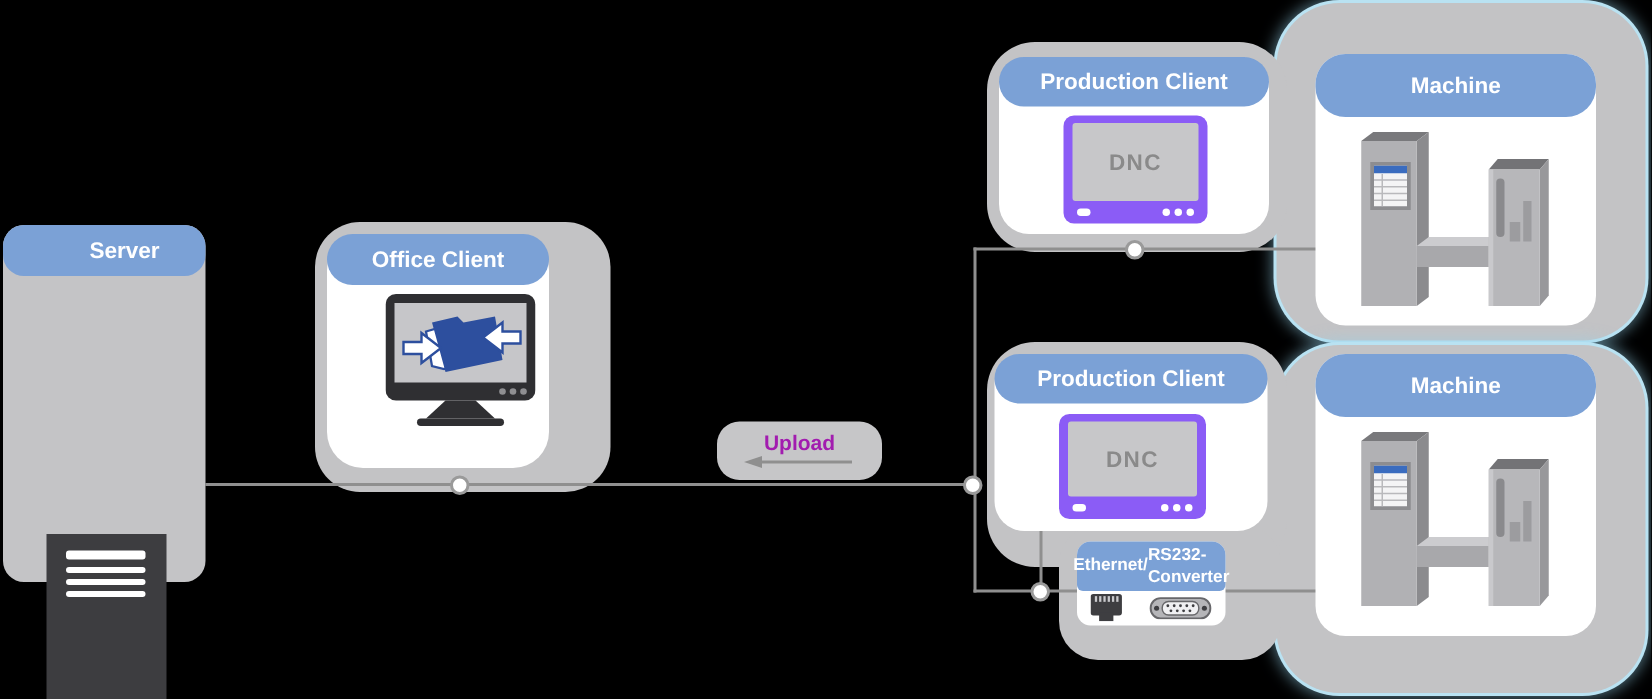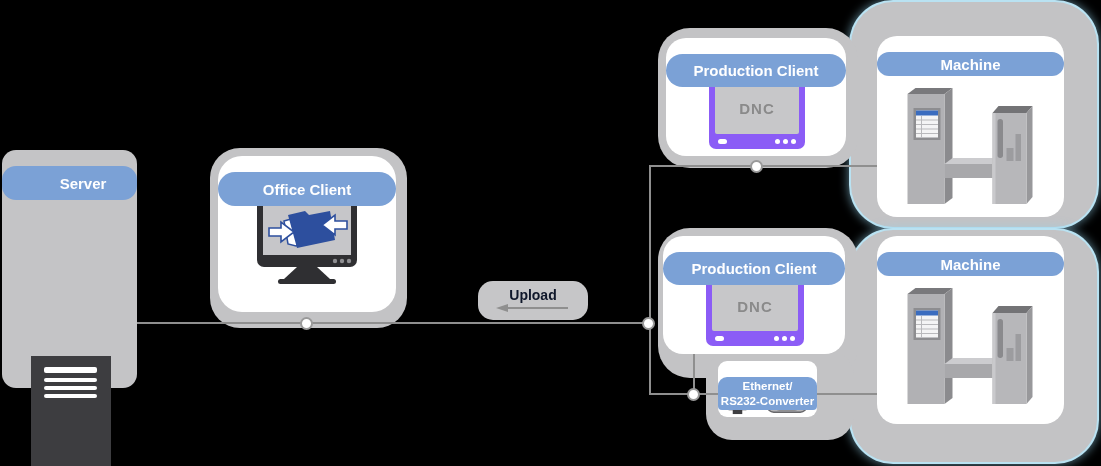--- a/index.html
+++ b/index.html
@@ -9,55 +9,55 @@
   
   .cont{position:absolute;background:#c3c3c5;border-radius:42px;z-index:1;
         box-shadow:0 0 0 2px #b9e2f2, 0 0 10px 3px rgba(150,210,235,.55);}
   
   .plate{position:absolute;background:#c3c3c5;z-index:2;}
   
   .line{position:absolute;background:#8f8f8f;z-index:3;}
   
   .card{position:absolute;background:#fff;z-index:4;}
   .hdr{position:absolute;left:0;top:0;right:0;background:#7ba1d6;color:#fff;
-       display:flex;align-items:center;justify-content:center;font-weight:bold;z-index:2;margin-top:16px;}
+       display:flex;align-items:center;justify-content:center;font-weight:bold;z-index:2;}
   
   .dot{position:absolute;width:13px;height:13px;border-radius:50%;background:#fff;
        border:2px solid #9a9a9a;box-sizing:border-box;z-index:5;}
   
   #server{left:2px;top:150px;width:135px;height:238px;background:#c4c4c6;border-radius:14px;z-index:4;position:absolute;}
   #server .hdr{height:34px;border-radius:14px;font-size:15px;padding-left:27px;}
   #tower{position:absolute;left:29px;top:206px;width:80px;height:160px;background:#3d3d40;}
   .vent{position:absolute;left:13px;width:53px;background:#fff;border-radius:2px;}
   
   #office-plate{left:210px;top:148px;width:197px;height:180px;border-radius:30px;}
-  #office-card{left:218px;top:156px;width:178px;height:156px;border-radius:24px;}
+  #office-card{left:218px;top:156px;width:148px;height:156px;border-radius:24px;}
   #office-card .hdr{height:34px;border-radius:24px;font-size:15px;}
   #office-caption{position:absolute;left:0;right:0;top:128px;text-align:center;
        font-size:15px;font-weight:bold;color:#8c8c8c;}
   
   .pill{position:absolute;left:478px;width:110px;height:39px;background:#c6c6c8;border-radius:15px;
         z-index:4;display:flex;flex-direction:column;align-items:center;justify-content:center;gap:1px;}
-  .pill .lbl{font-size:14px;font-weight:bold;color:#0f172a;line-height:1;}
+  .pill .lbl{font-size:14px;font-weight:bold;color:#a21caf;line-height:1;}
   
   .prod-card .hdr{height:33px;border-radius:20px;font-size:15px;}
   .monitor{position:absolute;background:#8b5cf6;border-radius:7px;}
   .screen{position:absolute;left:6px;top:5px;right:6px;bottom:15px;background:#c7c7c9;border-radius:2px;
           display:flex;align-items:center;justify-content:center;font-size:15px;font-weight:bold;
           color:#8a8a8a;letter-spacing:1px;}
   .mdot{position:absolute;bottom:5px;width:5px;height:5px;border-radius:50%;background:#fff;}
   .mbar{position:absolute;bottom:5px;left:9px;width:9px;height:5px;border-radius:2.5px;background:#fff;}
   
   #conv{left:718px;top:361px;width:99px;height:56px;border-radius:9px;z-index:4;position:absolute;background:#fff;}
   #conv .hdr{height:33px;border-radius:9px 9px 4px 4px;font-size:11.5px;line-height:1.25;
-             flex-direction:column;}
+             flex-direction:row;}
   #conv-body{position:absolute;left:0;right:0;bottom:0;height:23px;display:flex;align-items:center;
              justify-content:space-between;padding:0 9px;}
   
-  .mach-card .hdr{height:24px;border-radius:20px;font-size:15px;}
+  .mach-card .hdr{height:42px;border-radius:20px;font-size:15px;}
   .machine-art{position:absolute;left:29px;top:50px;}
 </style>
 </head>
 <body>
 
 <div id="canvas">
 
   <div class="cont" style="left:851px;top:2px;width:246px;height:225px;"></div>
   <div class="cont" style="left:851px;top:230px;width:246px;height:232px;"></div>
 

